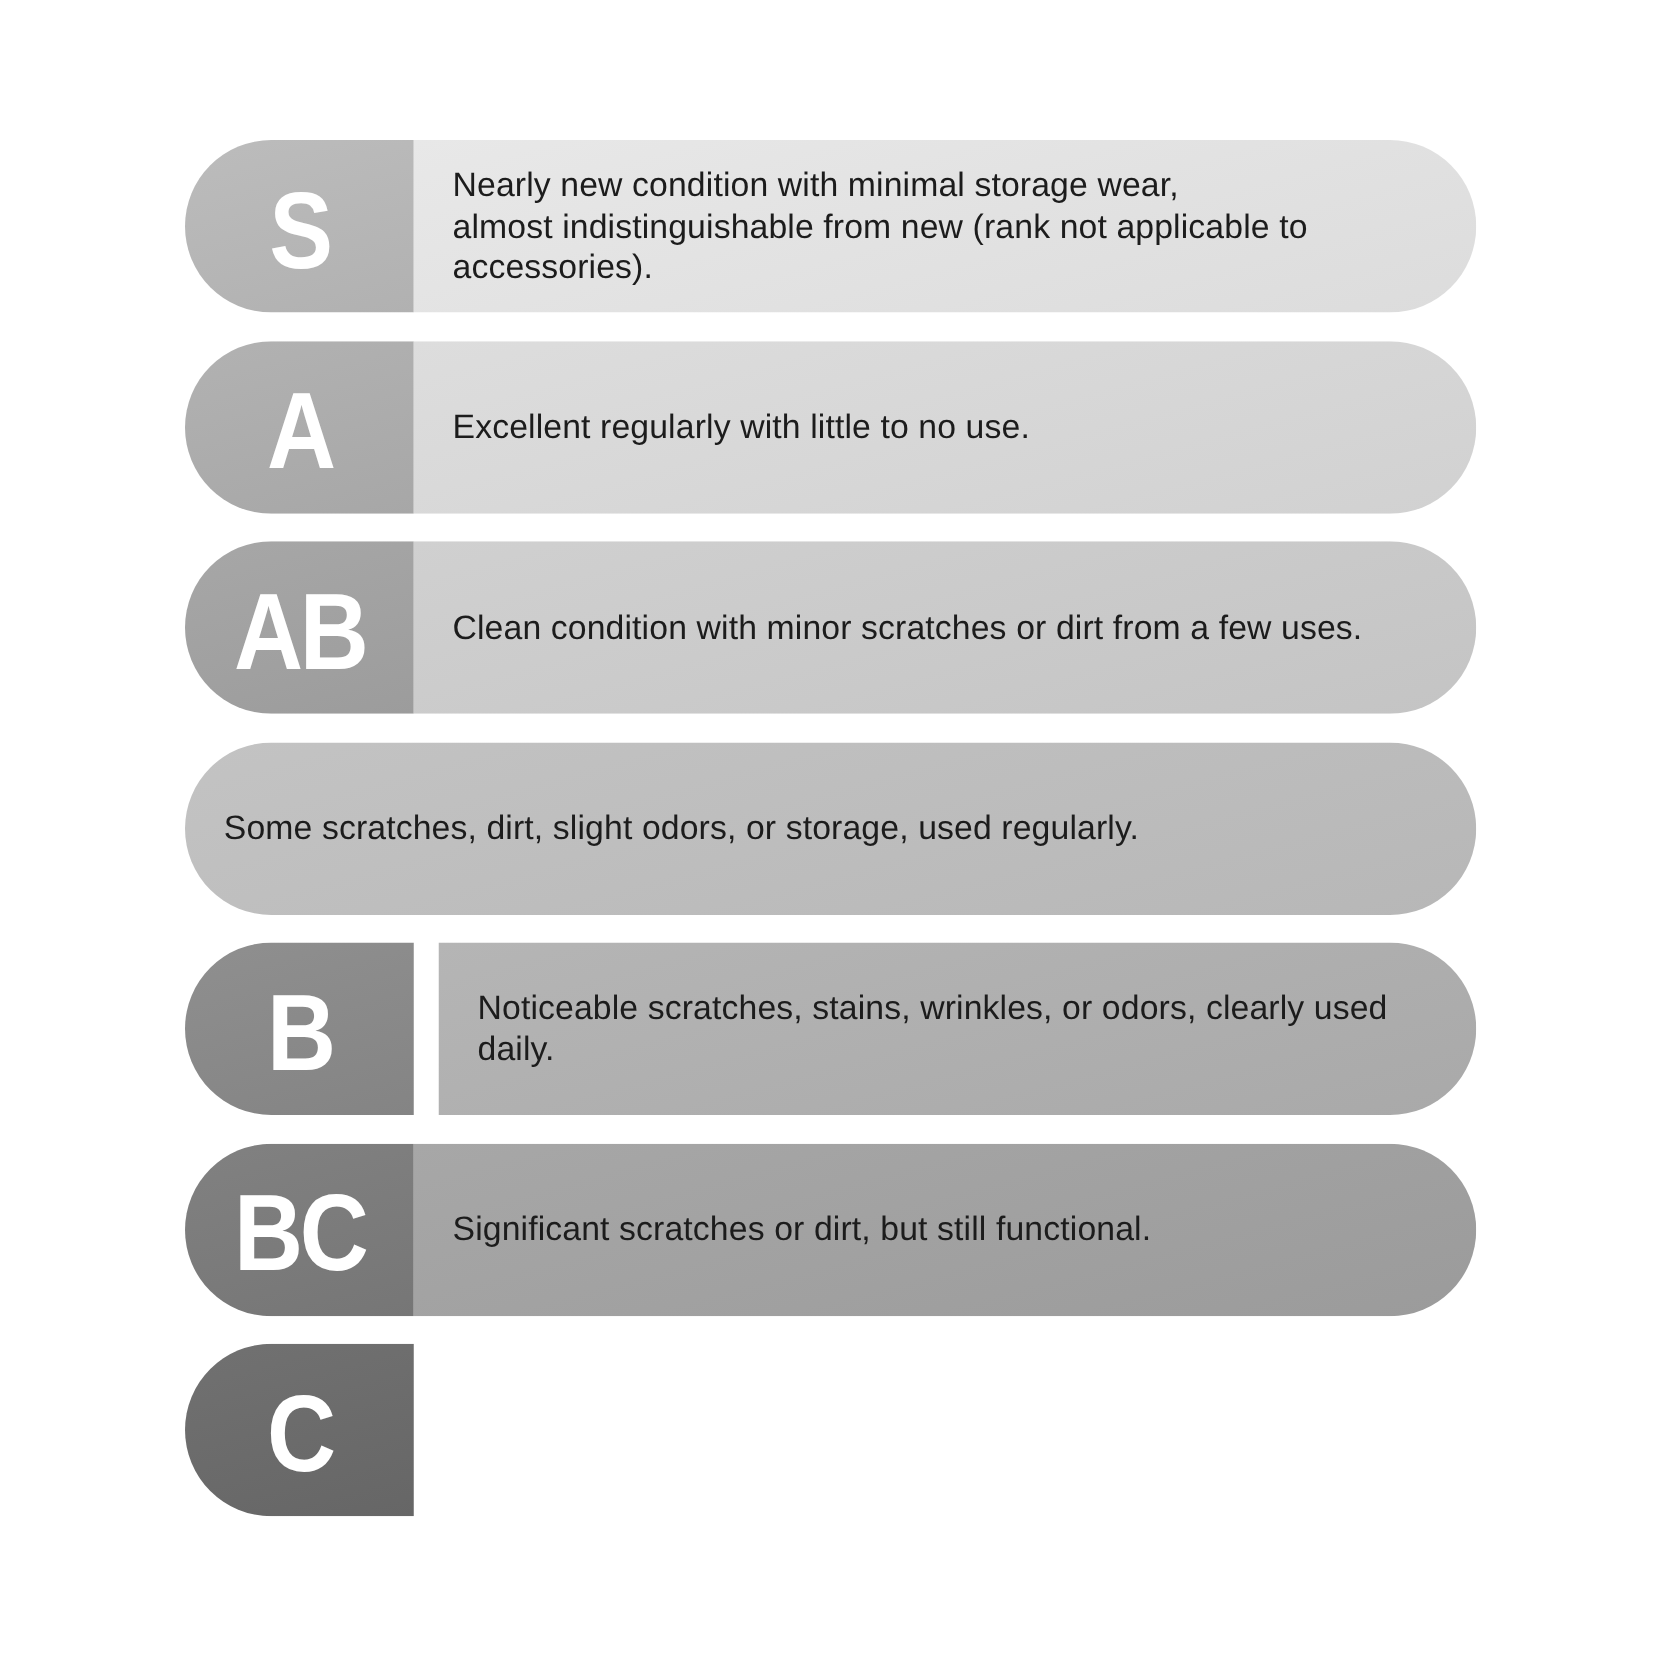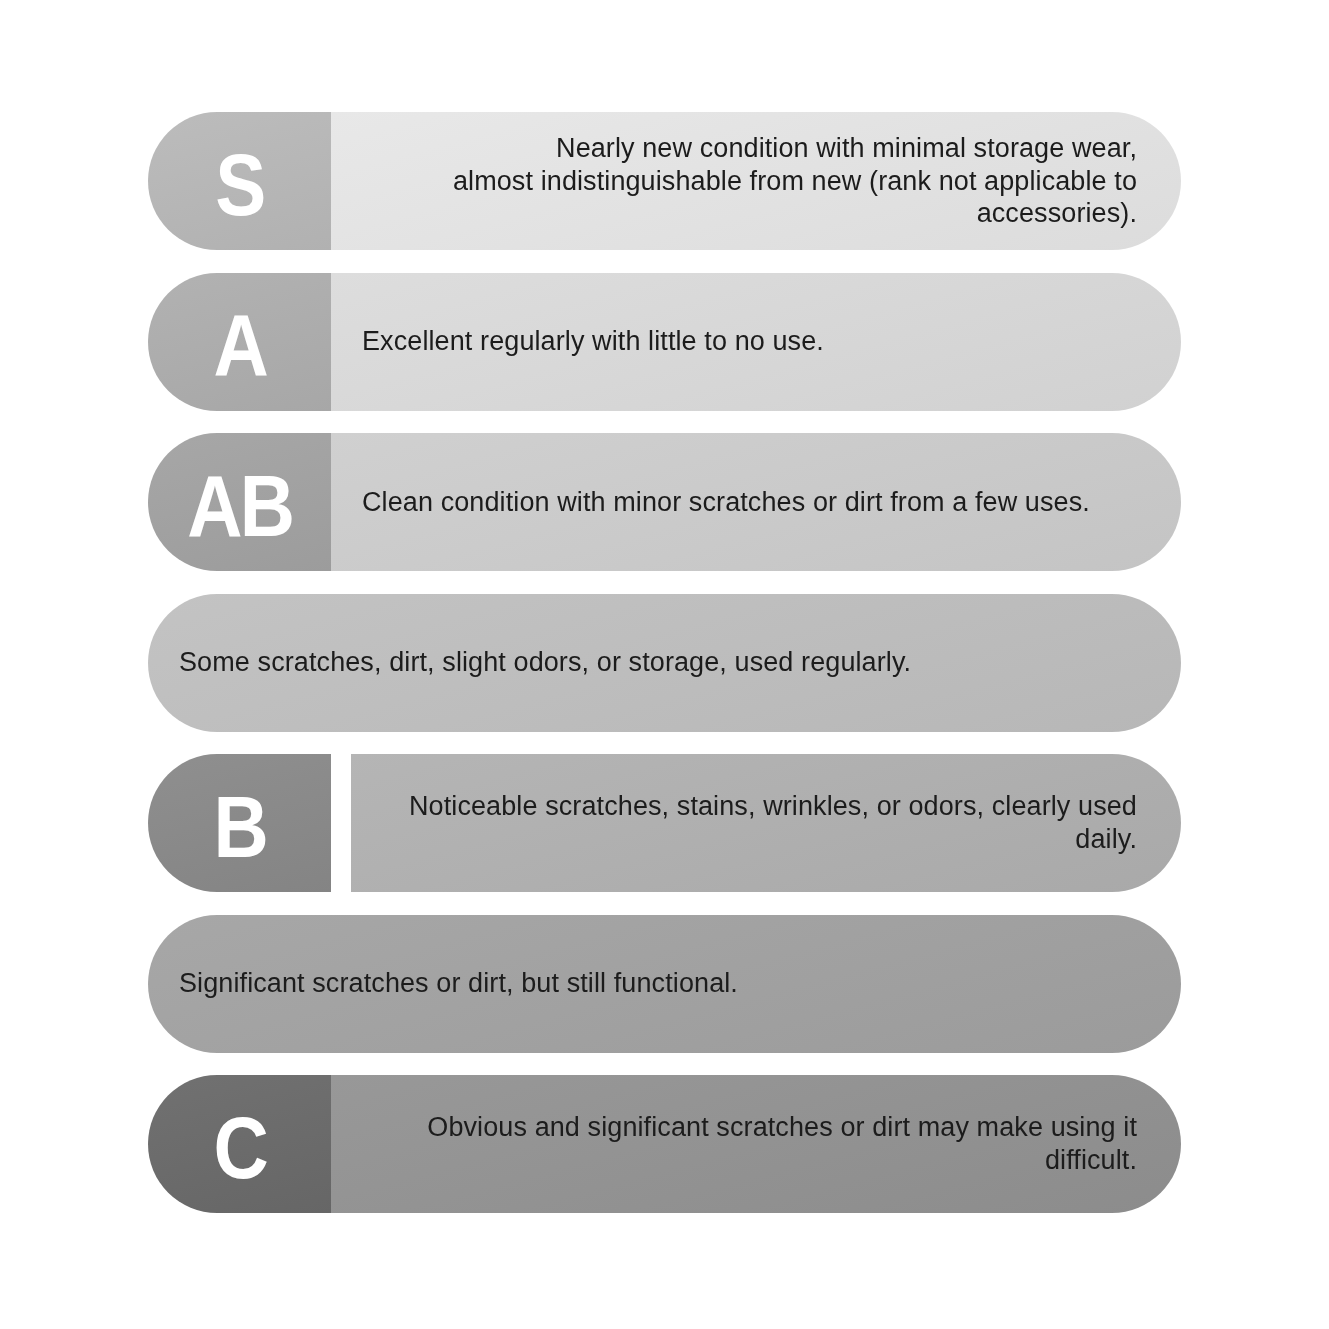--- a/index.html
+++ b/index.html
@@ -44,21 +44,20 @@
     line-height: 1;
     padding-top: 6px;
     transform: scaleX(0.88);
     transform-origin: center;
   }
   .body {
     flex: 1 1 auto;
     display: flex;
     align-items: center;
     padding: 0 44px 0 31px;
-    text-align: right;
   }
   .desc {
     margin: 0;
     font-size: 27px;
     line-height: 1.22;
     white-space: pre-line;
     letter-spacing: 0.1px;
   }
 </style>
 </head>
@@ -103,27 +102,27 @@
   <div class="row">
     <div class="badge" style="background: linear-gradient(165deg, rgb(143, 143, 143), rgb(132, 132, 132));">
       <span class="rank" style="color: rgb(255, 255, 255);">B</span>
     </div>
     <div class="body" style="background: linear-gradient(165deg, rgb(181, 181, 181), rgb(169, 169, 169)); margin-left: 20px;">
       <p class="desc" style="color: rgb(28, 28, 28);">Noticeable scratches, stains, wrinkles, or odors, clearly used daily.</p>
     </div>
   </div>
 
   <div class="row">
+    <div class="badge" style="background: linear-gradient(165deg, rgb(129, 129, 129), rgb(118, 118, 118));">
+      <span class="rank" style="color: rgb(255, 255, 255);">BC</span>
+    </div>
     <div class="body" style="background: linear-gradient(165deg, rgb(167, 167, 167), rgb(155, 155, 155));">
       <p class="desc" style="color: rgb(28, 28, 28);">Significant scratches or dirt, but still functional.</p>
     </div>
   </div>
 
   <div class="row">
     <div class="badge" style="background: linear-gradient(165deg, rgb(113, 113, 113), rgb(102, 102, 102));">
       <span class="rank" style="color: rgb(255, 255, 255);">C</span>
     </div>
-    <div class="body" style="background: linear-gradient(165deg, rgb(152, 152, 152), rgb(140, 140, 140));">
-      <p class="desc" style="color: rgb(28, 28, 28);">Obvious and significant scratches or dirt may make using it difficult.</p>
-    </div>
   </div>
 
 </div>
 
 </body></html>

